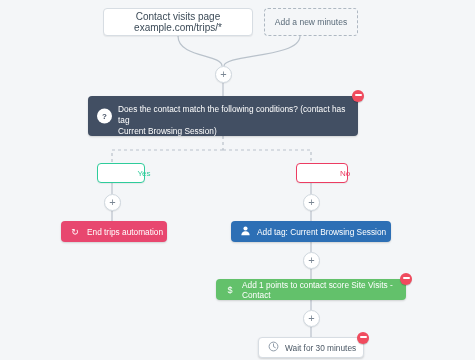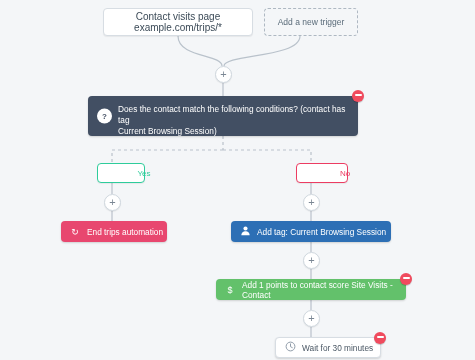--- a/index.html
+++ b/index.html
@@ -133,21 +133,21 @@
     <line x1="311" y1="269" x2="311" y2="279" stroke="#b9c2cb" stroke-width="1.2"></line>
     <line x1="311" y1="300" x2="311" y2="310" stroke="#b9c2cb" stroke-width="1.2"></line>
     <line x1="311" y1="327" x2="311" y2="337" stroke="#b9c2cb" stroke-width="1.2"></line>
   </svg>
 
   <div class="node trigger" style="left:103px;top:8px;width:150px;height:28px;">
     <span>Contact visits page example.com/trips/*</span>
   </div>
 
   <div class="node trigger-dashed" style="left:264px;top:8px;width:94px;height:28px;">
-    <span>Add a new trigger</span>
+    <span>Add a new minutes</span>
   </div>
 
   <div class="node plus" style="left:215px;top:66px;">
     <span>+</span>
   </div>
 
   <div class="node condition" style="left:88px;top:96px;width:270px;height:40px;">
     <span class="cond-icon">?</span>
     <div>Does the contact match the following conditions? (contact has tag</div>
     <div>Current Browsing Session)</div>
@@ -196,21 +196,21 @@
     <span>Add 1 points to contact score Site Visits - Contact</span>
     <div class="badge" style="right:-6px;top:-6px;">
       <span></span>
     </div>
   </div>
 
   <div class="node plus" style="left:303px;top:310px;">
     <span>+</span>
   </div>
 
-  <div class="node action a-white" style="left:258px;top:337px;width:106px;height:21px;margin-left:17px;">
+  <div class="node action a-white" style="left:258px;top:337px;width:106px;height:21px;">
     <span class="act-icon">
       <svg width="11" height="11" viewBox="0 0 16 16" aria-hidden="true">
         <circle cx="8" cy="8" r="6.4" fill="none" stroke="#8b98a5" stroke-width="1.4"></circle>
         <path d="M8 4.2 V8.2 L10.6 9.6" fill="none" stroke="#8b98a5" stroke-width="1.4" stroke-linecap="round"></path>
       </svg>
     </span>
     <span>Wait for 30 minutes</span>
     <div class="badge" style="right:-6px;top:-6px;">
       <span></span>
     </div>

